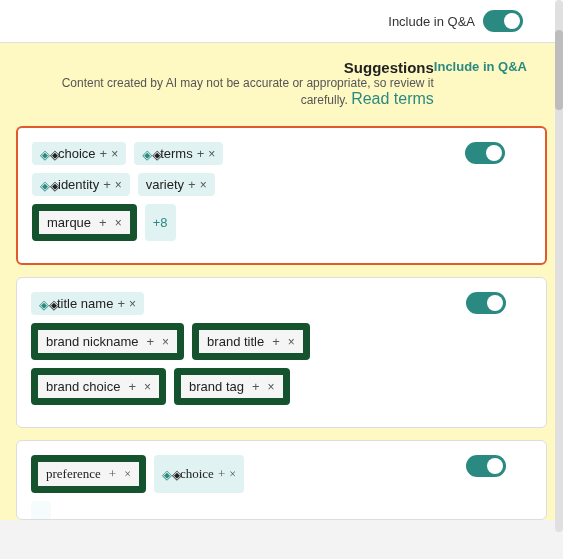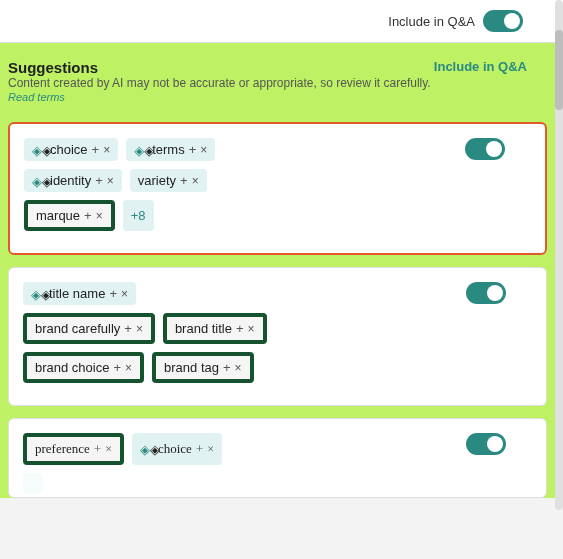--- a/index.html
+++ b/index.html
@@ -45,22 +45,22 @@
       height: 16px;
       width: 16px;
       background: white;
       border-radius: 50%;
       top: 3px;
       right: 3px;
       transition: 0.2s;
     }
 
     .main-content {
-      padding: 16px 16px 0 8px;
-      background: #bef264;
+      padding: 16px 16px 0 16px;
+      background: #fef9c3;
     }
 
     .suggestions-header {
       display: flex;
       justify-content: space-between;
       align-items: flex-start;
       margin-bottom: 4px;
     }
 
     .suggestions-title {
@@ -79,23 +79,22 @@
 
     .suggestions-subtitle {
       font-size: 12px;
       color: #555;
       margin-bottom: 14px;
     }
 
     .read-terms {
       color: #2a8a82;
       text-decoration: none;
-      font-size: 11px;
+      font-size: 16px;
       cursor: pointer;
-      font-style: italic;
     }
 
     .card {
       background: #fff;
       border: 1px solid #ddd;
       border-radius: 6px;
       padding: 14px 14px 14px 14px;
       margin-bottom: 12px;
       position: relative;
     }
@@ -123,21 +122,22 @@
       gap: 4px;
       background: #e0f2f1;
       border-radius: 4px;
       padding: 4px 8px;
       font-size: 13px;
       color: #222;
     }
 
     .tag.plain {
       background: #f5f5f5;
-      border: 4px solid #14532d;
+      border: 7px solid #14532d;
+      gap: 8px;
     }
 
     
     .sparkle-icon {
       width: 14px;
       height: 14px;
       position: relative;
       display: inline-block;
     }
     .sparkle-icon::before {
@@ -184,20 +184,21 @@
       height: 80px;
       background: #bdbdbd;
       border-radius: 4px;
       position: absolute;
       top: 30px;
     }
 
     .outer-wrapper {
       position: relative;
       overflow: hidden;
+      text-align: right;
     }
   </style>
 </head>
 <body>
 
 <div class="outer-wrapper">
 
   <div class="top-bar">
     <span class="toggle-label">Include in Q&amp;A</span>
     <div class="toggle-switch">
@@ -282,21 +283,21 @@
       <div class="tags-row">
         <div class="tag">
           <span class="sparkle-icon">◈</span>
           <span>title name</span>
           <span class="tag-plus">+</span>
           <span class="tag-x">×</span>
         </div>
       </div>
       <div class="tags-row">
         <div class="tag plain">
-          <span>brand carefully</span>
+          <span>brand nickname</span>
           <span class="tag-plus">+</span>
           <span class="tag-x">×</span>
         </div>
         <div class="tag plain">
           <span>brand title</span>
           <span class="tag-plus">+</span>
           <span class="tag-x">×</span>
         </div>
       </div>
       <div class="tags-row">

